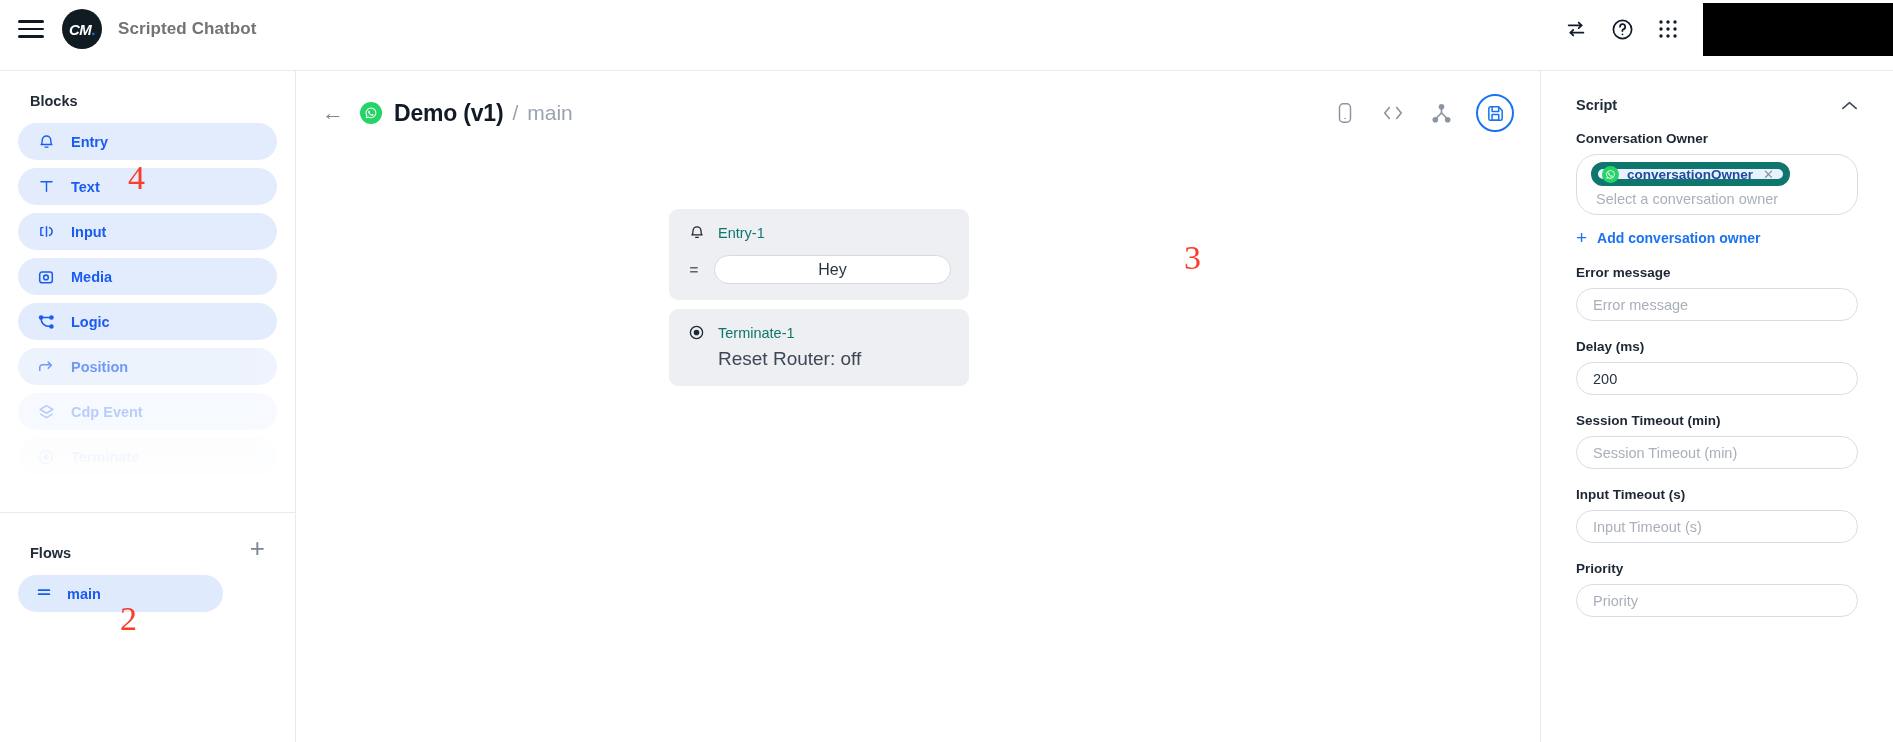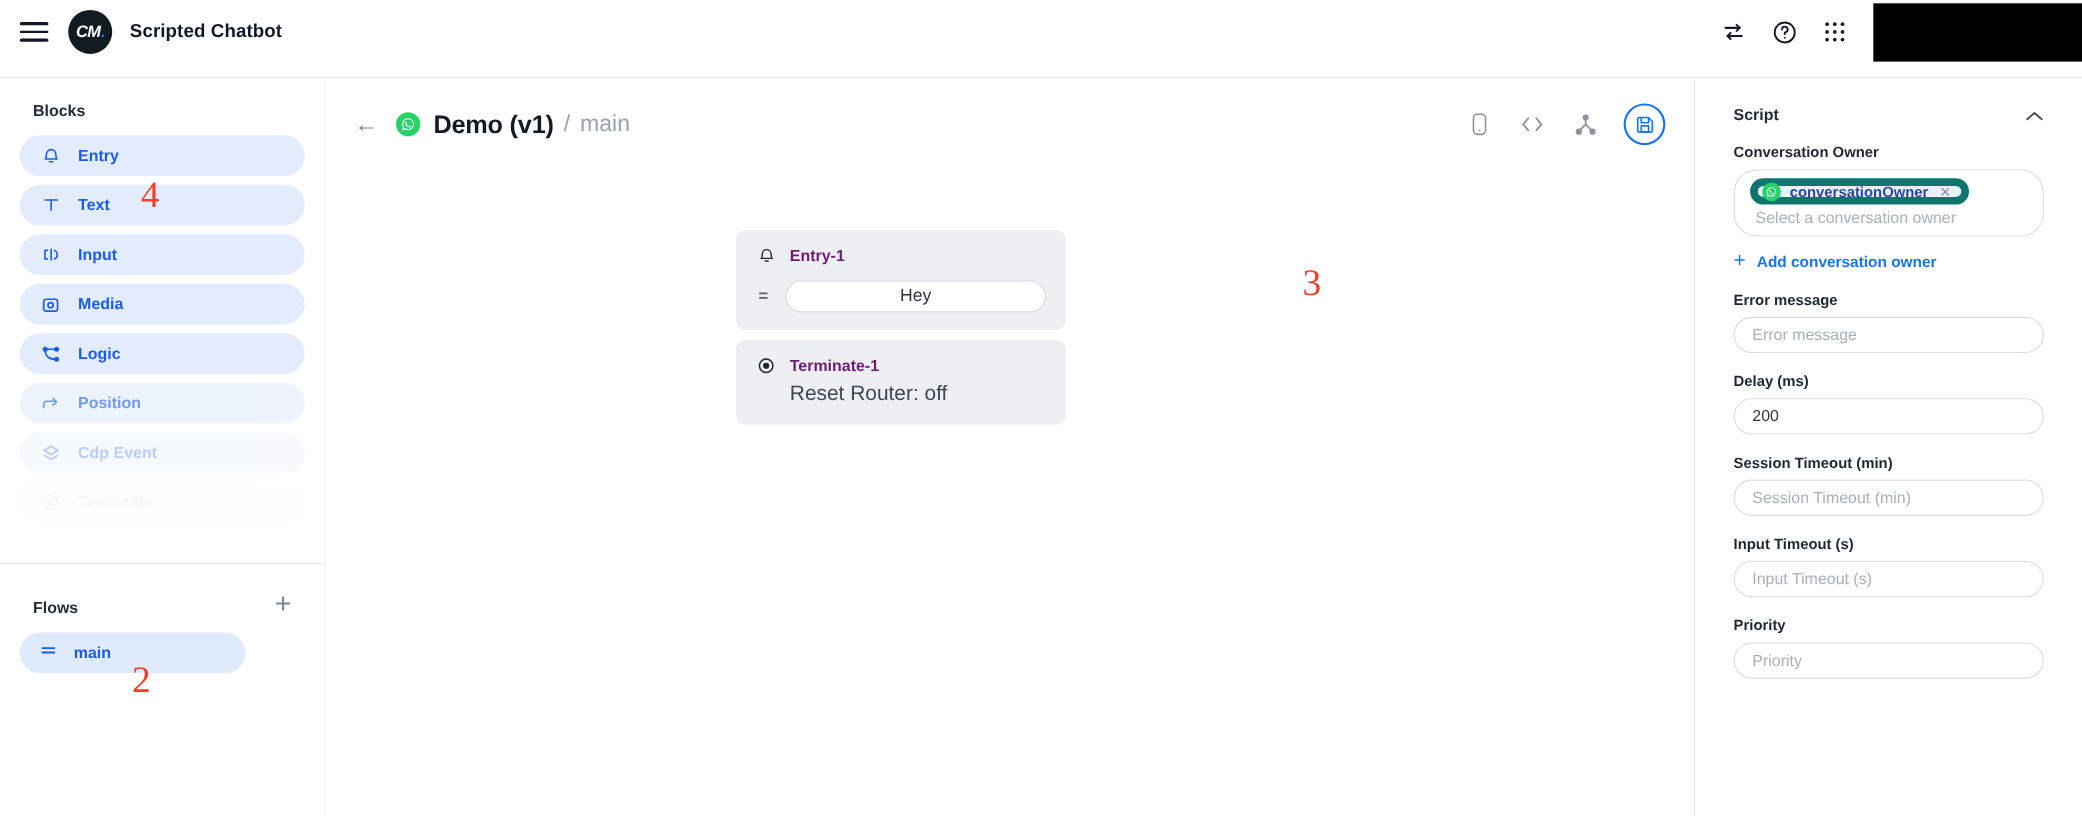--- a/index.html
+++ b/index.html
@@ -25,21 +25,21 @@
   .hamburger { width: 26px; height: 26px; display:flex; flex-direction:column; justify-content:center; gap:5px; cursor:pointer; }
   .hamburger span { display:block; height: 2.4px; background:#0f1824; border-radius:2px; width:100%; }
   .brand-logo {
     width: 40px; height: 40px; border-radius: 50%;
     background: #111b22; color: #fff;
     display: flex; align-items: center; justify-content: center;
     font-size: 15px; font-weight: bold; letter-spacing: -0.5px;
     margin-left: 18px; font-style: italic;
   }
   .brand-logo .dot { color: #1a73f0; font-style: normal; }
-  .brand-title { margin-left: 16px; font-size: 17px; font-weight: bold; color: #0f172a; letter-spacing: 0.1px; }
+  .brand-title { margin-left: 16px; font-size: 17px; font-weight: bold; color: #737373; letter-spacing: 0.1px; }
 
   .topbar-right { margin-left: auto; display: flex; align-items: center; height: 100%; }
   .topbar-icon {
     width: 46px; height: 100%;
     display: flex; align-items: center; justify-content: center;
     cursor: pointer; color: #131c29;
   }
   .redacted { width: 190px; height: 53px; background: #000; margin-left: 12px; }
 
   
@@ -118,21 +118,21 @@
   }
 
   .canvas { flex: 1; position: relative; overflow: hidden; }
   .node-stack { position: absolute; left: 373px; top: 68px; width: 300px; display:flex; flex-direction:column; gap: 9px; }
   .node {
     background: #edeff2; border-radius: 9px;
     padding: 14px 18px 16px 18px;
     cursor: pointer;
   }
   .node-head { display: flex; align-items: center; gap: 12px; }
-  .node-title { font-size: 14.5px; font-weight: bold; color: #701a75; }
+  .node-title { font-size: 14.5px; font-weight: normal; color: #0f766e; }
   .node-icon { width: 19px; height: 19px; display:flex; align-items:center; justify-content:center; color:#1f2733; }
   .node-row { display: flex; align-items: center; gap: 13px; margin-top: 13px; }
   .eq-icon { font-size: 15px; color: #5a6472; font-weight: bold; width: 14px; text-align:center; }
   .node-input {
     flex: 1; height: 29px; background: #fff;
     border: 1px solid #d6dae0; border-radius: 16px;
     display: flex; align-items: center; justify-content: center;
     font-size: 16px; color: #2b3442;
   }
   .node-sub { font-size: 19px; color: #3d4756; margin-top: 6px; margin-left: 31px; }

